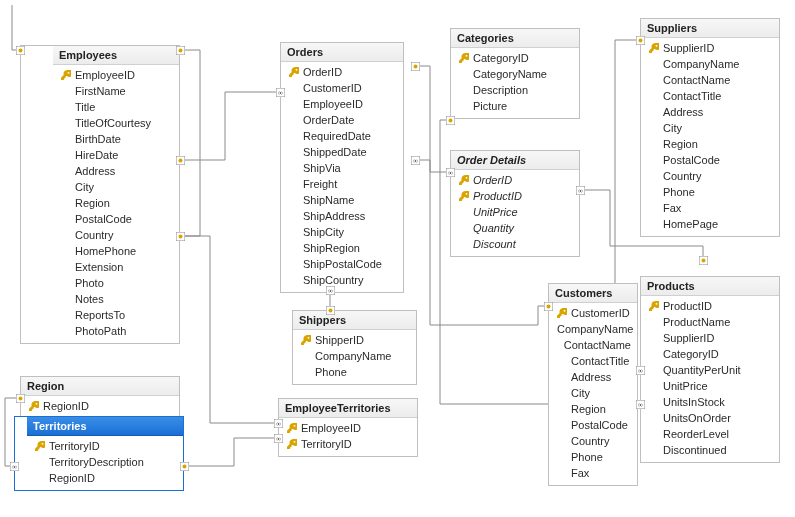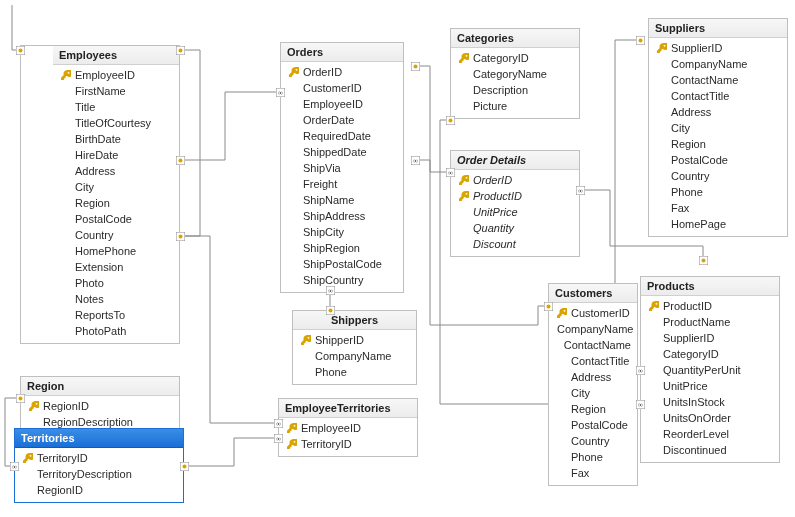--- a/index.html
+++ b/index.html
@@ -257,21 +257,21 @@
         <div class="row">
           <span class="key-col"></span>
           <span class="col-label">Description</span>
         </div>
         <div class="row">
           <span class="key-col"></span>
           <span class="col-label">Picture</span>
         </div>
       </div>
     </div>
-    <div class="tbl" style="left: 640px; top: 18px; width: 140px; margin-left: 8px;">
+    <div class="tbl" style="left: 640px; top: 18px; width: 140px;">
       <div class="tbl-header">Suppliers</div>
       <div class="tbl-body">
         <div class="row">
           <span class="key-col">
             <svg width="10" height="10" viewBox="0 0 16 16">
               <path fill="#d9a400" d="M10 0a6 6 0 0 0-5.65 8.02L0 12.37V16h4l1-1v-2h2v-2l1.98-1.98A6 6 0 1 0 10 0zm2 3a1.5 1.5 0 1 1 0 3 1.5 1.5 0 0 1 0-3z"></path>
             </svg>
           </span>
           <span class="col-label">SupplierID</span>
         </div>
@@ -396,21 +396,21 @@
         <div class="row">
           <span class="key-col"></span>
           <span class="col-label">ReorderLevel</span>
         </div>
         <div class="row">
           <span class="key-col"></span>
           <span class="col-label">Discontinued</span>
         </div>
       </div>
     </div>
-    <div class="tbl" style="left: 292px; top: 310px; width: 125px; text-align: center;">
+    <div class="tbl" style="left: 292px; top: 310px; width: 125px;">
       <div class="tbl-header">Shippers</div>
       <div class="tbl-body">
         <div class="row">
           <span class="key-col">
             <svg width="10" height="10" viewBox="0 0 16 16">
               <path fill="#d9a400" d="M10 0a6 6 0 0 0-5.65 8.02L0 12.37V16h4l1-1v-2h2v-2l1.98-1.98A6 6 0 1 0 10 0zm2 3a1.5 1.5 0 1 1 0 3 1.5 1.5 0 0 1 0-3z"></path>
             </svg>
           </span>
           <span class="col-label">ShipperID</span>
         </div>
@@ -508,21 +508,21 @@
         <div class="row">
           <span class="key-col">
             <svg width="10" height="10" viewBox="0 0 16 16">
               <path fill="#d9a400" d="M10 0a6 6 0 0 0-5.65 8.02L0 12.37V16h4l1-1v-2h2v-2l1.98-1.98A6 6 0 1 0 10 0zm2 3a1.5 1.5 0 1 1 0 3 1.5 1.5 0 0 1 0-3z"></path>
             </svg>
           </span>
           <span class="col-label">TerritoryID</span>
         </div>
       </div>
     </div>
-    <div class="tbl selected" style="left: 14px; top: 428px; width: 170px;">
+    <div class="tbl selected" style="left: 14px; top: 416px; width: 170px; padding-left: 12px;">
       <div class="tbl-header">Territories</div>
       <div class="tbl-body">
         <div class="row">
           <span class="key-col">
             <svg width="10" height="10" viewBox="0 0 16 16">
               <path fill="#d9a400" d="M10 0a6 6 0 0 0-5.65 8.02L0 12.37V16h4l1-1v-2h2v-2l1.98-1.98A6 6 0 1 0 10 0zm2 3a1.5 1.5 0 1 1 0 3 1.5 1.5 0 0 1 0-3z"></path>
             </svg>
           </span>
           <span class="col-label">TerritoryID</span>
         </div>

